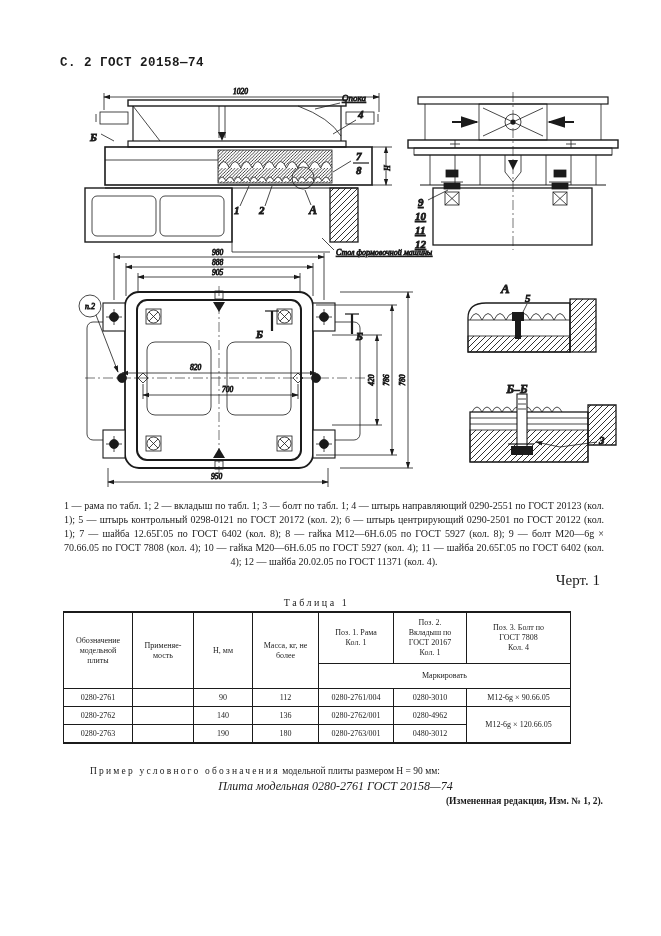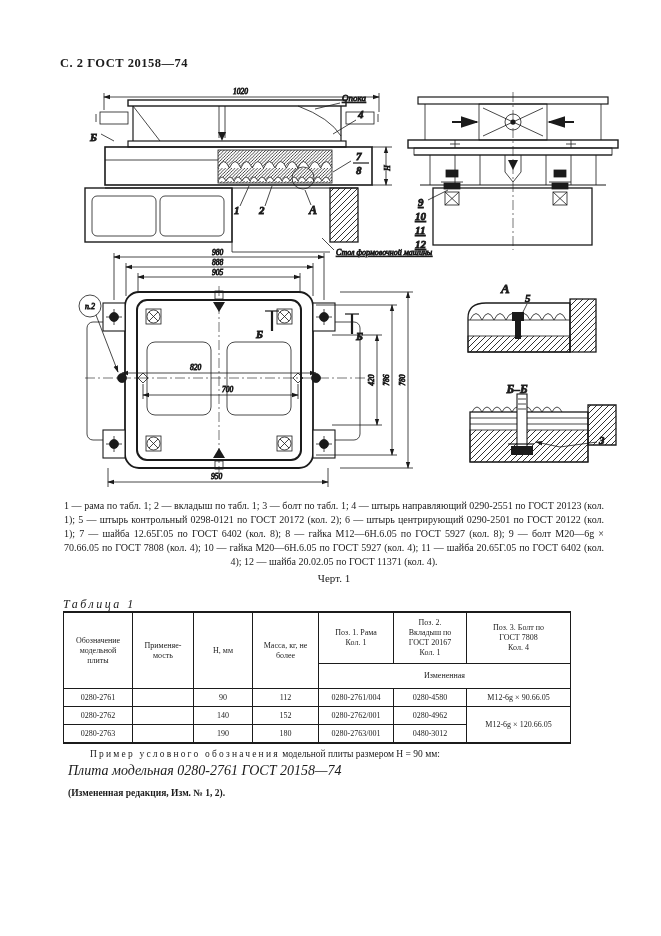--- a/index.html
+++ b/index.html
@@ -1,42 +1,42 @@
 <!DOCTYPE html>
 <html><head>
 <meta charset="utf-8">
 <style>
   html,body{margin:0;padding:0;}
   body{
     width:661px;height:936px;position:relative;background:#ffffff;
     font-family:"Liberation Serif","DejaVu Serif",serif;color:#1b1b1b;overflow:hidden;
   }
   .abs{position:absolute;}
-  .hdr{font-weight:bold;font-size:12.5px;letter-spacing:.5px;}
+  .hdr{font-weight:bold;font-size:12.5px;letter-spacing:.5px;font-family:Liberation Mono, monospace;}
   svg text{font-family:"Liberation Serif","DejaVu Serif",serif;fill:#1b1b1b;}
   .dim{font-size:7.5px;font-style:italic;}
   .call{font-size:11px;font-style:italic;font-weight:bold;}
   .callsm{font-size:9px;font-style:italic;}
   .u{text-decoration:underline;}
   .legend{font-size:10px;line-height:1.4;text-align:justify;text-align-last:center;}
-  .caption{font-size:11px;text-align:center;}
-  .tcap{font-size:12px;letter-spacing:2.5px;text-align:left;font-style:italic;}
+  .caption{font-size:15px;text-align:right;}
+  .tcap{font-size:10px;letter-spacing:2.5px;text-align:center;}
   table.t{border-collapse:collapse;table-layout:fixed;width:507px;font-size:8px;}
   table.t th,table.t td{
     border:1px solid #1b1b1b;text-align:center;vertical-align:middle;
     padding:1px 2px;white-space:pre-line;font-weight:normal;line-height:1.25;
   }
   table.t{border-top:2px solid #1b1b1b;border-bottom:2px solid #1b1b1b;}
   tr.subhdr td{height:22px;}
   tr.hdrrow th{height:48px;}
   tr.body td{height:15px;}
   tr.lasthdr th, tr.lasthdr td{border-bottom:1.6px solid #1b1b1b;}
   .notes{font-size:9.5px;line-height:1.3;}
   .spaced{letter-spacing:2.2px;}
-  .desig{font-style:italic;font-size:14px;text-align:left;}
+  .desig{font-style:italic;font-size:12px;text-align:center;}
   .boldline{font-weight:bold;}
 </style>
 </head>
 <body>
 
 <div class="abs hdr" style="left:60px;top:56px;">С. 2 ГОСТ 20158—74</div>
 
 <svg class="abs" style="left:0;top:0;" width="661" height="497" viewBox="0 0 661 497">
   <defs>
     <marker id="arr" viewBox="0 0 10 10" refX="9" refY="5" markerWidth="9" markerHeight="9" orient="auto-start-reverse">
@@ -372,50 +372,50 @@
 Кол. 1</th>
     <th>Поз. 2.
 Вкладыш по
 ГОСТ 20167
 Кол. 1</th>
     <th>Поз. 3. Болт по
 ГОСТ 7808
 Кол. 4</th>
   </tr>
   <tr class="subhdr lasthdr">
-    <td colspan="3">Измененная</td>
+    <td colspan="3">Маркировать</td>
   </tr>
   <tr class="body">
     <td>0280-2761</td>
     <td></td>
     <td>90</td>
     <td>112</td>
     <td>0280-2761/004</td>
-    <td>0280-4580</td>
+    <td>0280-3010</td>
     <td>М12-6g × 90.66.05</td>
   </tr>
   <tr class="body">
     <td>0280-2762</td>
     <td></td>
     <td>140</td>
-    <td>152</td>
+    <td>136</td>
     <td>0280-2762/001</td>
     <td>0280-4962</td>
     <td rowspan="2">М12-6g × 120.66.05</td>
   </tr>
   <tr class="body">
     <td>0280-2763</td>
     <td></td>
     <td>190</td>
     <td>180</td>
     <td>0280-2763/001</td>
     <td>0480-3012</td>
   </tr>
 </tbody>
   </table>
 
-<div class="abs notes" style="left:68px;top:748px;width:535px;">
+<div class="abs notes" style="left:68px;top:765px;width:535px;">
   <div style="padding-left:22px;">
     <span class="spaced">Пример условного обозначения</span><span> модельной плиты размером Н = 90 мм:</span>
   </div>
   <div class="desig" style="margin-top:2px;">Плита модельная 0280-2761 ГОСТ 20158—74</div>
-  <div class="boldline" style="margin-top:6px;">(Измененная редакция, Изм. № 1, 2).</div>
+  <div class="boldline" style="text-align:right;">(Измененная редакция, Изм. № 1, 2).</div>
 </div>
 
 </body></html>

